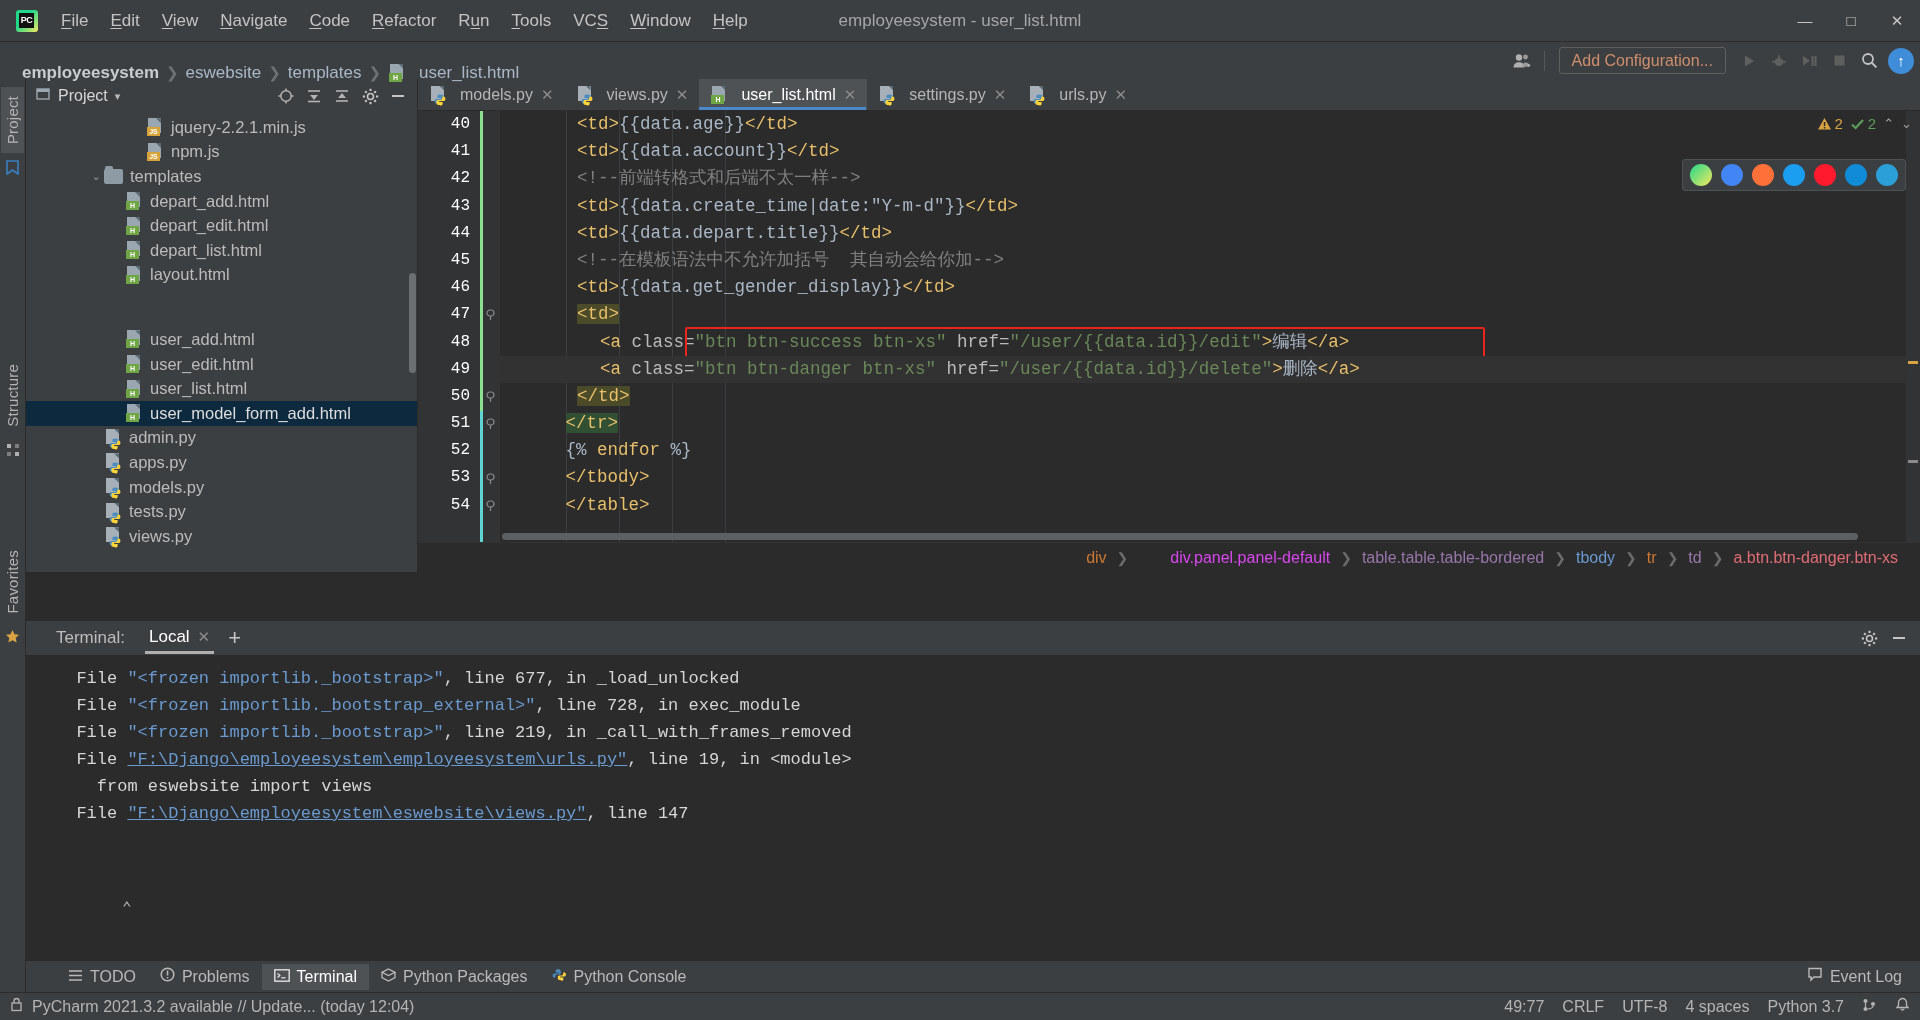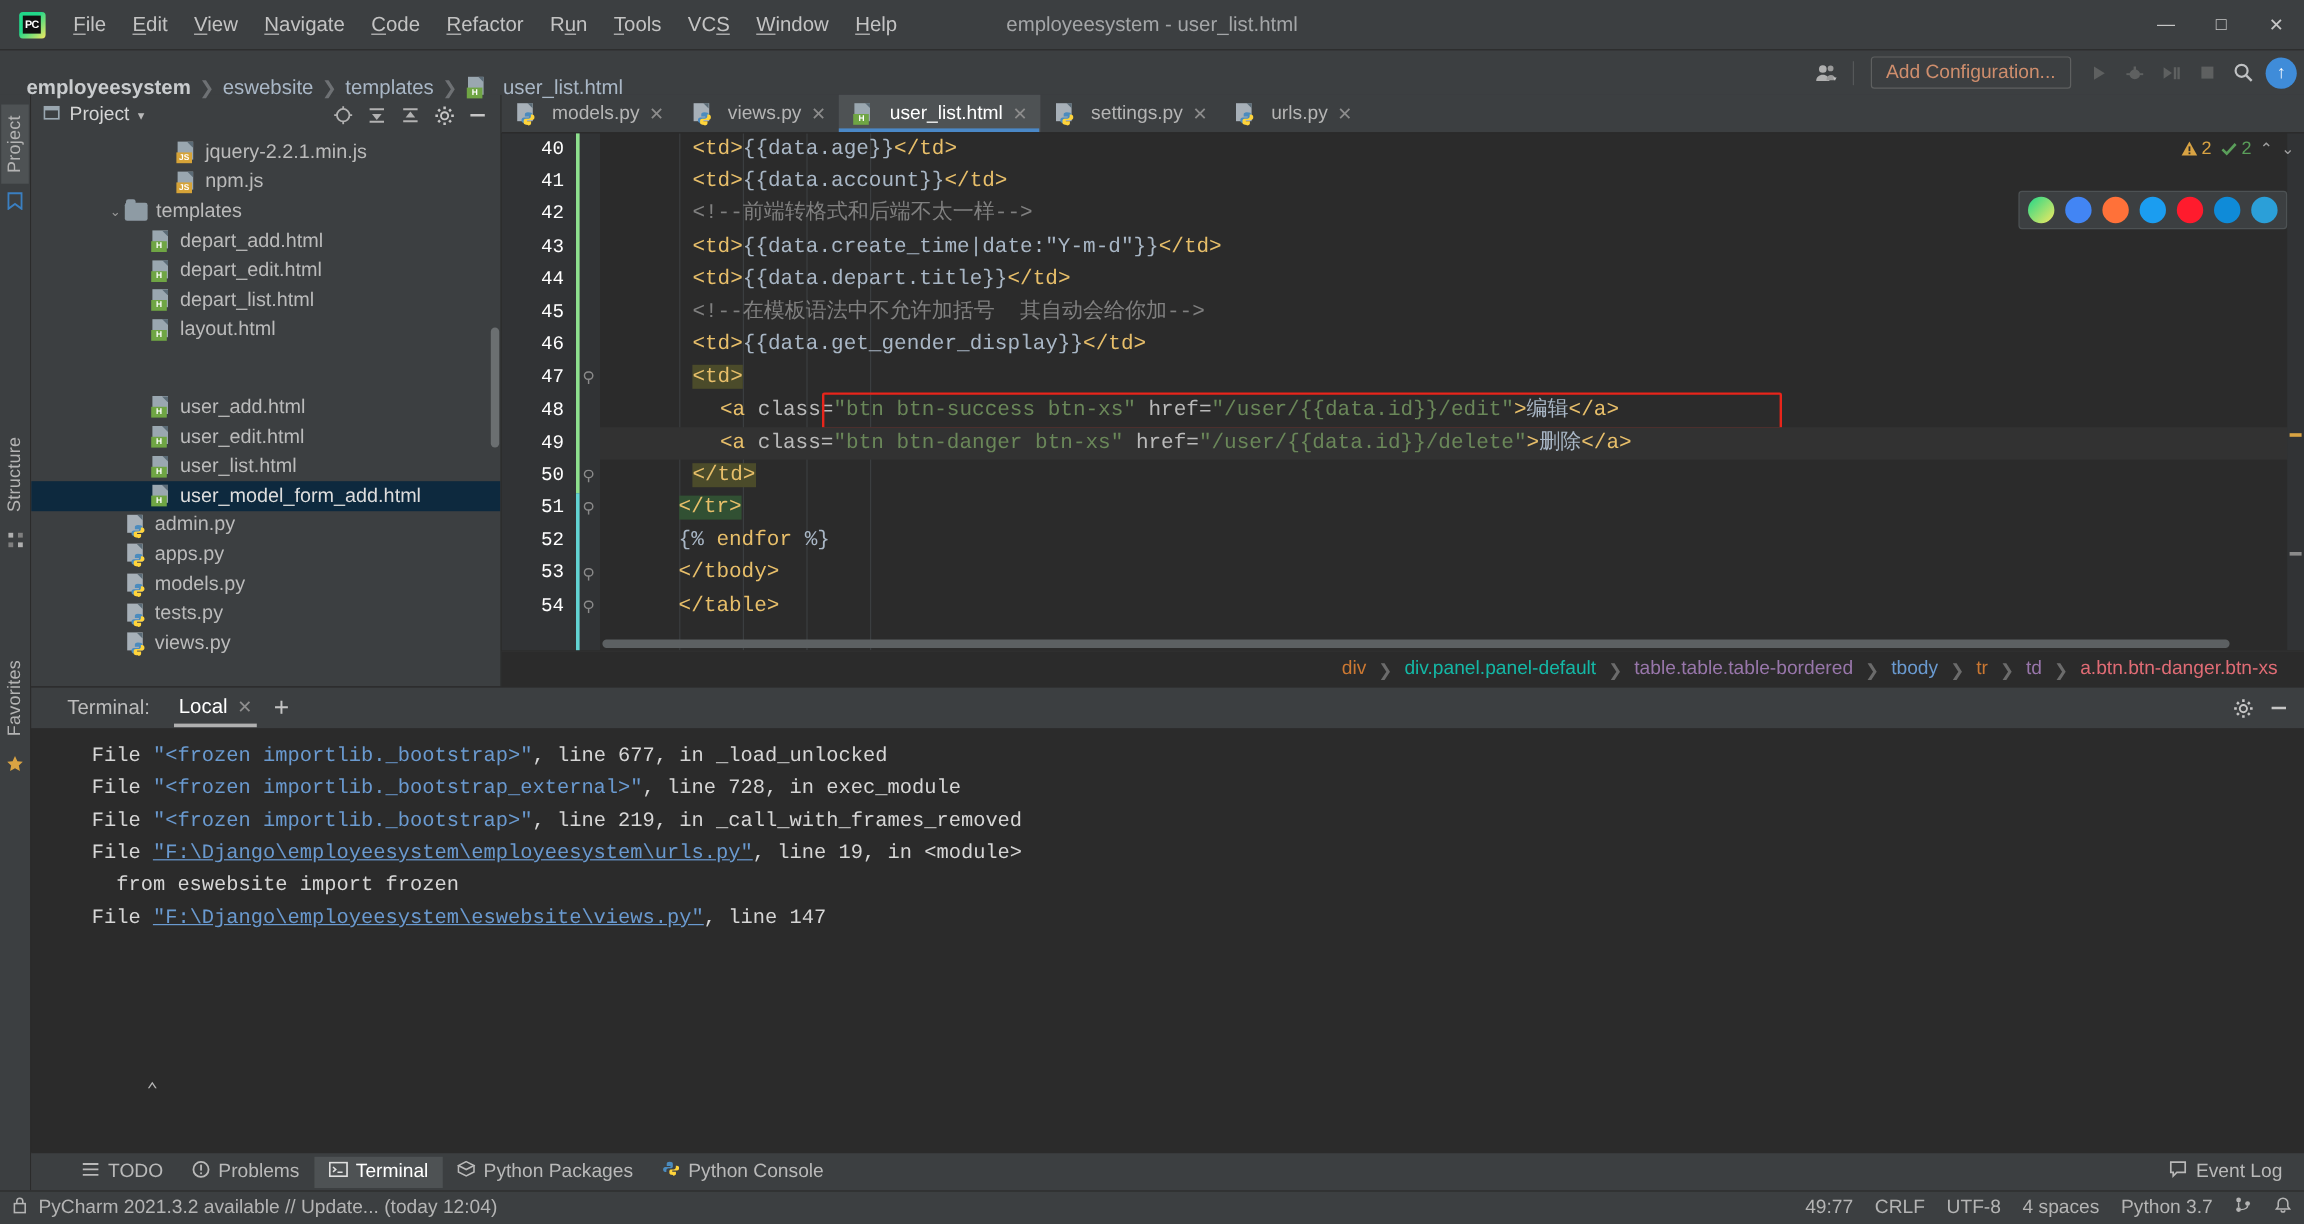--- a/index.html
+++ b/index.html
@@ -122,21 +122,21 @@
   .right-gutter { position:absolute; right:0; top:0; bottom:0; width:14px; background:#313335; }
   .rg-mark { position:absolute; right:2px; width:10px; height:3px; }
 
   .crumbbar { height:30px; background:#2b2b2b; border-top:1px solid #323232; display:flex; align-items:center;
               justify-content:flex-end; padding:0 18px; flex:none; gap:2px; }
   .cb { font-size:16px; padding:2px 4px; white-space:nowrap; }
   .cb-sep { color:#6b6b6b; font-size:14px; padding:0 4px; }
 
   
   .term { flex:1; display:flex; flex-direction:column; background:#2b2b2b; min-height:0; border-top:1px solid #2b2b2b; }
-  .term-head { height:34px; background:#3c3f41; display:flex; align-items:center; padding:0 8px 0 30px; flex:none; }
+  .term-head { height:34px; background:#3c3f41; display:flex; align-items:center; padding:0 8px 0 30px; flex:none;margin-top:48px; }
   .term-label { font-size:17px; color:#bcbcbc; margin-right:16px; }
   .term-tab { font-size:17px; color:#ffffff; padding:5px 8px 7px; position:relative; display:flex; align-items:center; gap:8px; }
   .term-tab:after { content:""; position:absolute; left:4px; right:4px; bottom:0; height:3px; background:#b0b0b0; }
   .term-tab .x { color:#8e8e8e; font-size:15px; }
   .term-plus { font-size:22px; color:#c4c4c4; padding:0 10px; }
   .term-head-right { margin-left:auto; display:flex; align-items:center; gap:4px; }
   .term-body { flex:1; background:#2b2b2b; padding:10px 0 0 30px; font-family:"Liberation Mono", monospace;
                font-size:17px; color:#d6d6d6; overflow:hidden; position:relative; }
   .tline { height:27px; line-height:27px; white-space:pre; }
   .tstr { color:#6a9ad0; }
@@ -659,21 +659,21 @@
                 <span class="bicon" style="background: rgb(27, 157, 240);"></span>
                 <span class="bicon" style="background: rgb(255, 27, 45);"></span>
                 <span class="bicon" style="background: rgb(15, 139, 216);"></span>
                 <span class="bicon" style="background: rgb(43, 159, 216);"></span>
               </div>
             <div class="hscroll"></div>
           </div>
           <div class="crumbbar" id="crumbbar">
               <span class="cb" style="color: rgb(204, 120, 50);">div</span>
               <span class="cb-sep">❯</span>
-              <span class="cb" style="color: #14b8a6;">div.panel.panel-default</span>
+              <span class="cb" style="color: #d946ef; margin-left: 32px;">div.panel.panel-default</span>
               <span class="cb-sep">❯</span>
               <span class="cb" style="color: rgb(152, 118, 170);">table.table.table-bordered</span>
               <span class="cb-sep">❯</span>
               <span class="cb" style="color: rgb(106, 154, 208);">tbody</span>
               <span class="cb-sep">❯</span>
               <span class="cb" style="color: rgb(204, 120, 50);">tr</span>
               <span class="cb-sep">❯</span>
               <span class="cb" style="color: rgb(152, 118, 170);">td</span>
               <span class="cb-sep">❯</span>
               <span class="cb" style="color: rgb(224, 108, 117);">a.btn.btn-danger.btn-xs</span>
@@ -711,21 +711,21 @@
                 </svg>
             </span>
           </span>
         </div>
         <div class="term-body" id="termbody">
           <div class="caret-up">⌃</div>
         <div class="tline"><span class="tnum">  File </span><span class="tstr">"&lt;frozen importlib._bootstrap&gt;"</span><span class="tnum">, line 677, in _load_unlocked</span></div>
             <div class="tline"><span class="tnum">  File </span><span class="tstr">"&lt;frozen importlib._bootstrap_external&gt;"</span><span class="tnum">, line 728, in exec_module</span></div>
             <div class="tline"><span class="tnum">  File </span><span class="tstr">"&lt;frozen importlib._bootstrap&gt;"</span><span class="tnum">, line 219, in _call_with_frames_removed</span></div>
             <div class="tline"><span class="tnum">  File </span><span class="tlink">"F:\Django\employeesystem\employeesystem\urls.py"</span><span class="tnum">, line 19, in &lt;module&gt;</span></div>
-            <div class="tline"><span class="tnum">    from eswebsite import frozen</span></div>
+            <div class="tline"><span class="tnum">    from eswebsite import views</span></div>
             <div class="tline"><span class="tnum">  File </span><span class="tlink">"F:\Django\employeesystem\eswebsite\views.py"</span><span class="tnum">, line 147</span></div>
           </div>
       </div>
 
       <div class="tooltabs" id="tooltabs">
         <div class="ttab">
             <span><svg width="15" height="13" viewBox="0 0 15 13">
                 <line x1="1" y1="2" x2="14" y2="2" stroke="#b9b9b9" stroke-width="1.5"></line>
                 <line x1="1" y1="6.5" x2="14" y2="6.5" stroke="#b9b9b9" stroke-width="1.5"></line>
                 <line x1="1" y1="11" x2="14" y2="11" stroke="#b9b9b9" stroke-width="1.5"></line>

